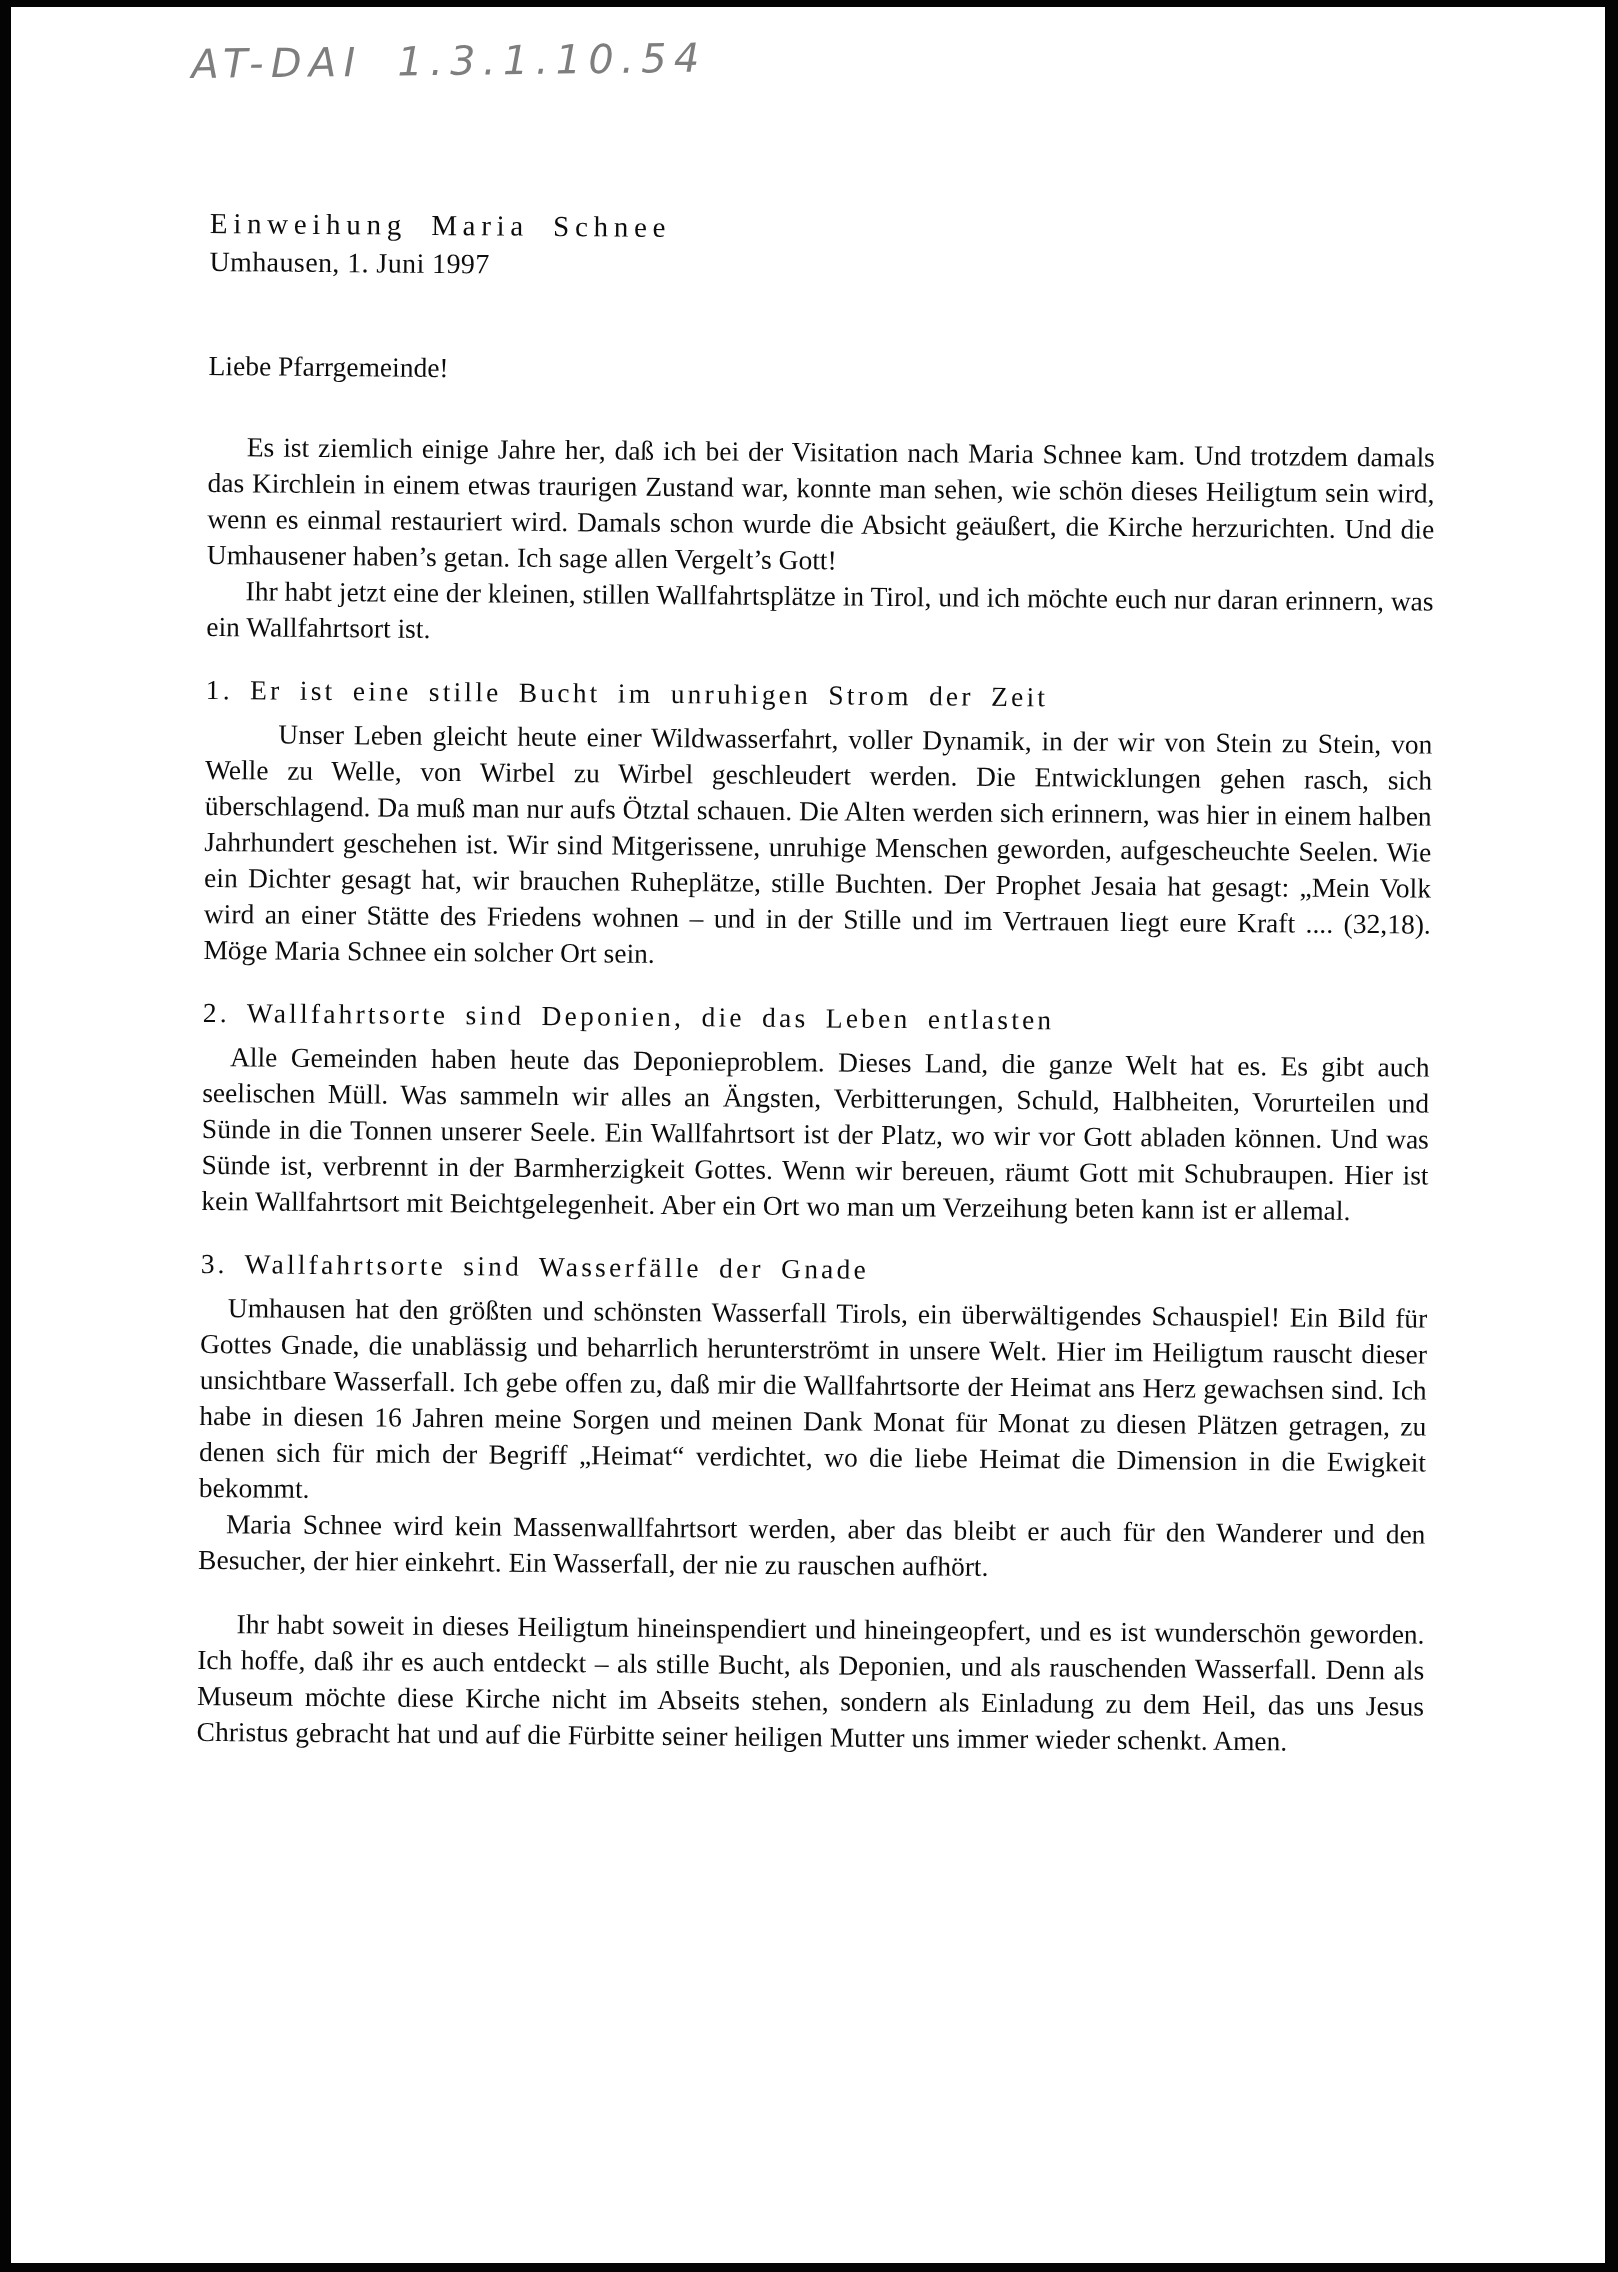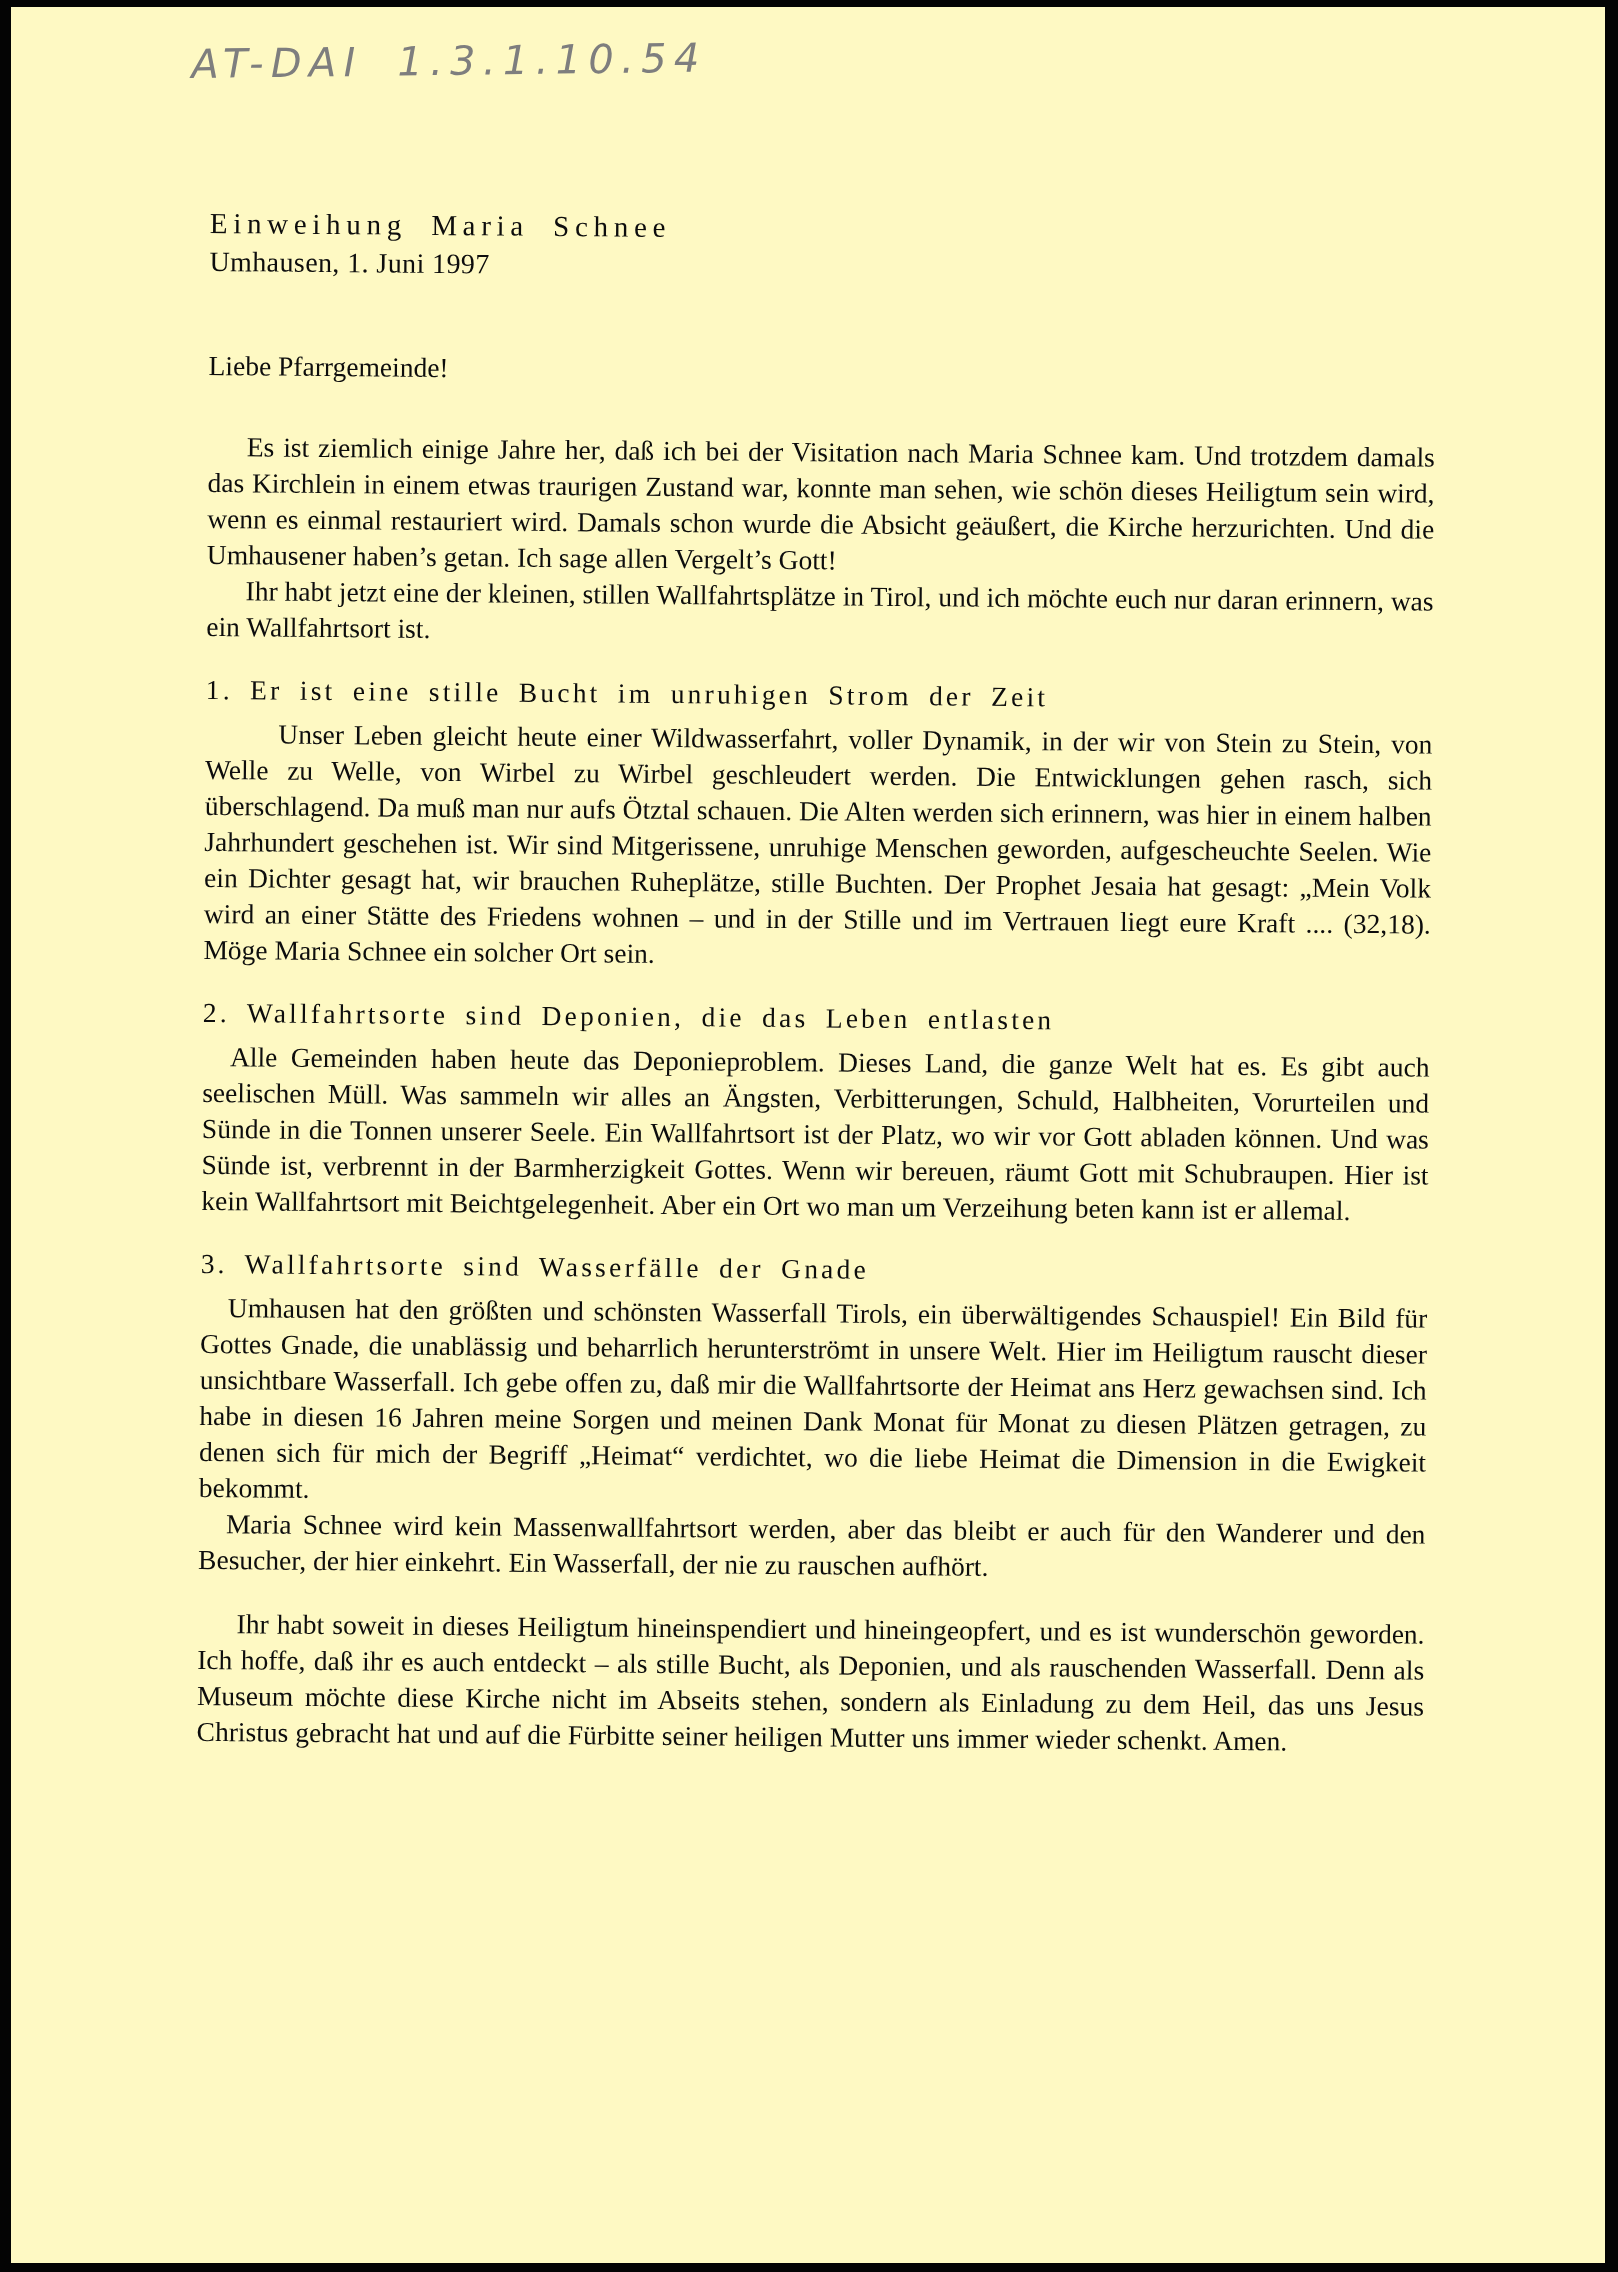--- a/index.html
+++ b/index.html
@@ -13,21 +13,21 @@
     background: #040404;
     overflow: hidden;
     font-family: "Liberation Serif", serif;
   }
   .paper {
     position: absolute;
     left: 10.5px;
     top: 6.5px;
     right: 13.8px;
     bottom: 10.5px;
-    background: #fef9c3;
+    background: #ffffff;
     overflow: hidden;
   }
   .handwriting {
     position: absolute;
     left: 180px;
     top: 34px;
     font-family: "DejaVu Sans", sans-serif;
     font-style: italic;
     font-size: 40px;
     letter-spacing: 7.3px;

